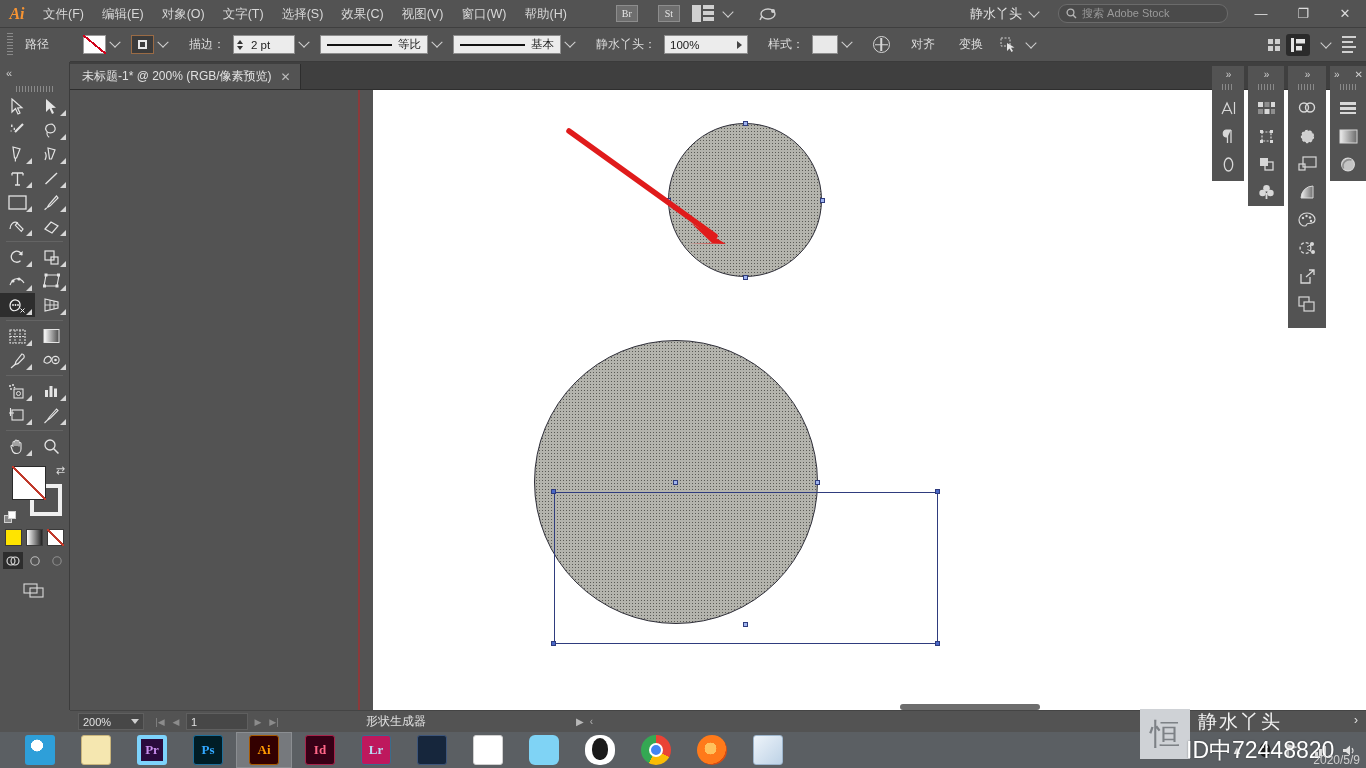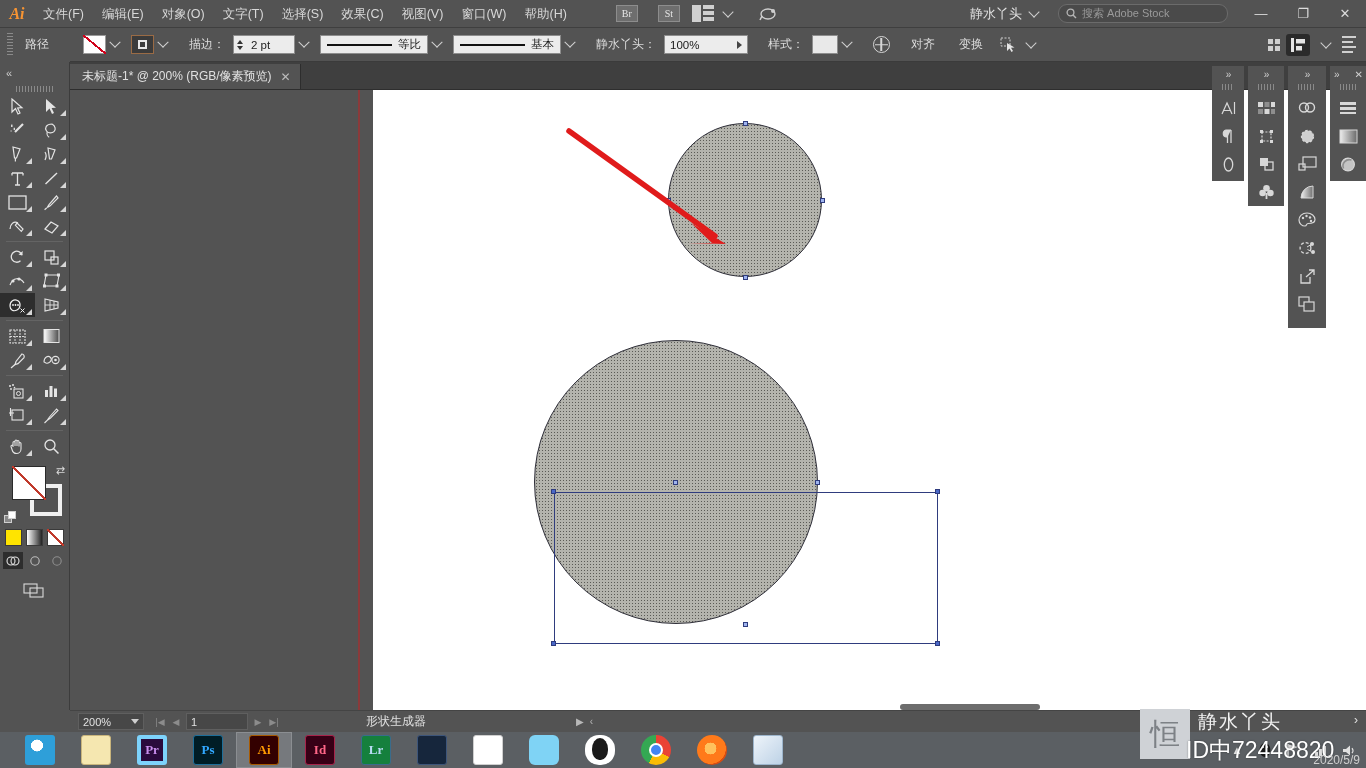--- a/index.html
+++ b/index.html
@@ -879,21 +879,21 @@
       <div class="tb-app">
         <div class="appico" style="background:#001d26;color:#31a8ff;border:1px solid #1d6f9a;">Ps</div>
       </div>
       <div class="tb-app active">
         <div class="appico" style="background:#330000;color:#ff9a00;border:1px solid #a85a00;">Ai</div>
       </div>
       <div class="tb-app">
         <div class="appico" style="background:#370016;color:#ff6688;border:1px solid #a8244b;">Id</div>
       </div>
       <div class="tb-app">
-        <div class="appico" style="background:#15803d;color:#b8dcf5;border:1px solid #3a6c8c;">Lr</div>
+        <div class="appico" style="background:#be185d;color:#b8dcf5;border:1px solid #3a6c8c;">Lr</div>
       </div>
       <div class="tb-app">
         <div class="appico" style="background:#16263c;border:1px solid #3d557a;"></div>
       </div>
       <div class="tb-app">
         <div class="appico" style="background:#ffffff;border:1px solid #cfcfcf;"></div>
       </div>
       <div class="tb-app">
         <div class="appico" style="background:#7fd3f5;border-radius:6px;"></div>
       </div>

